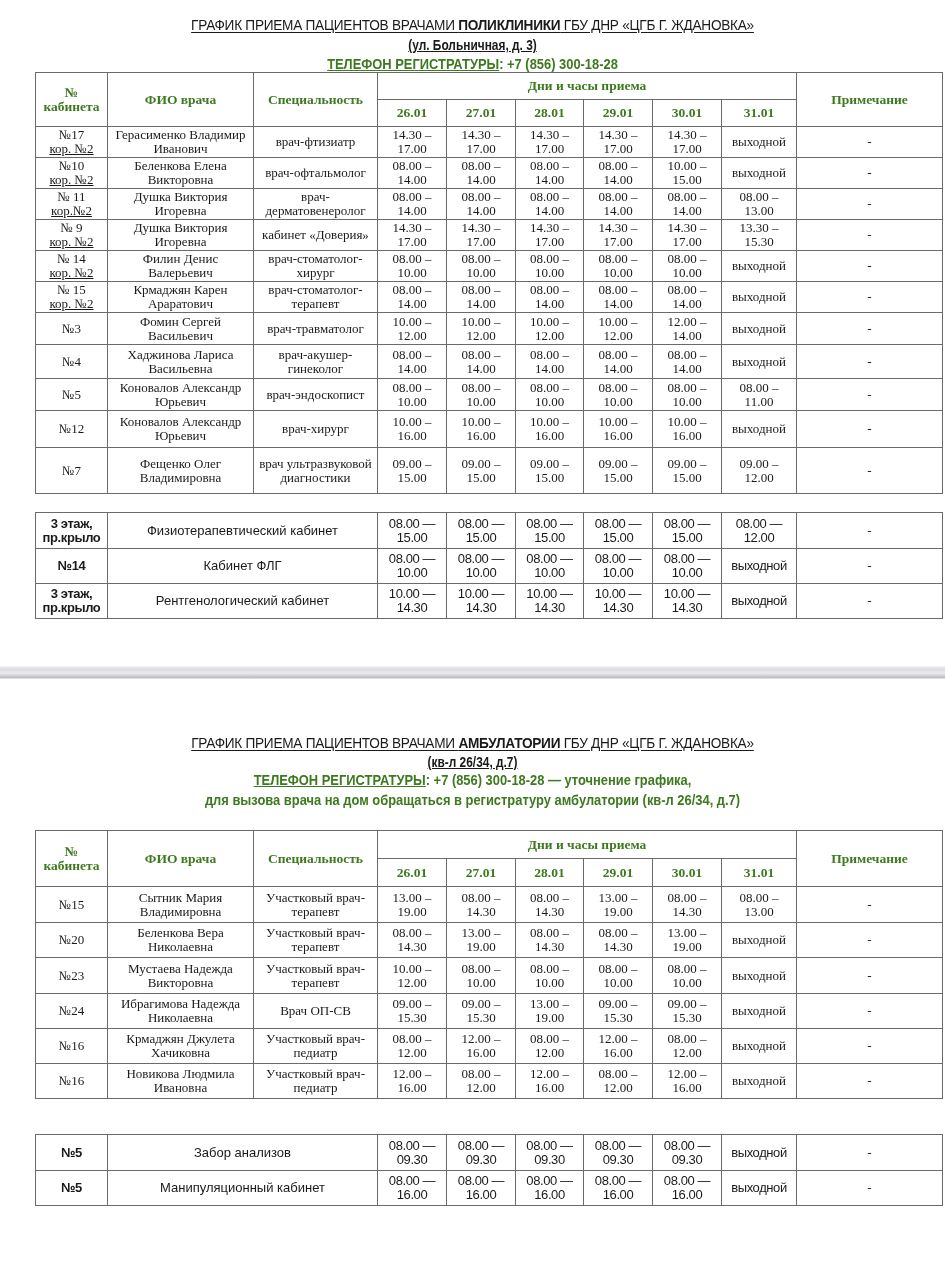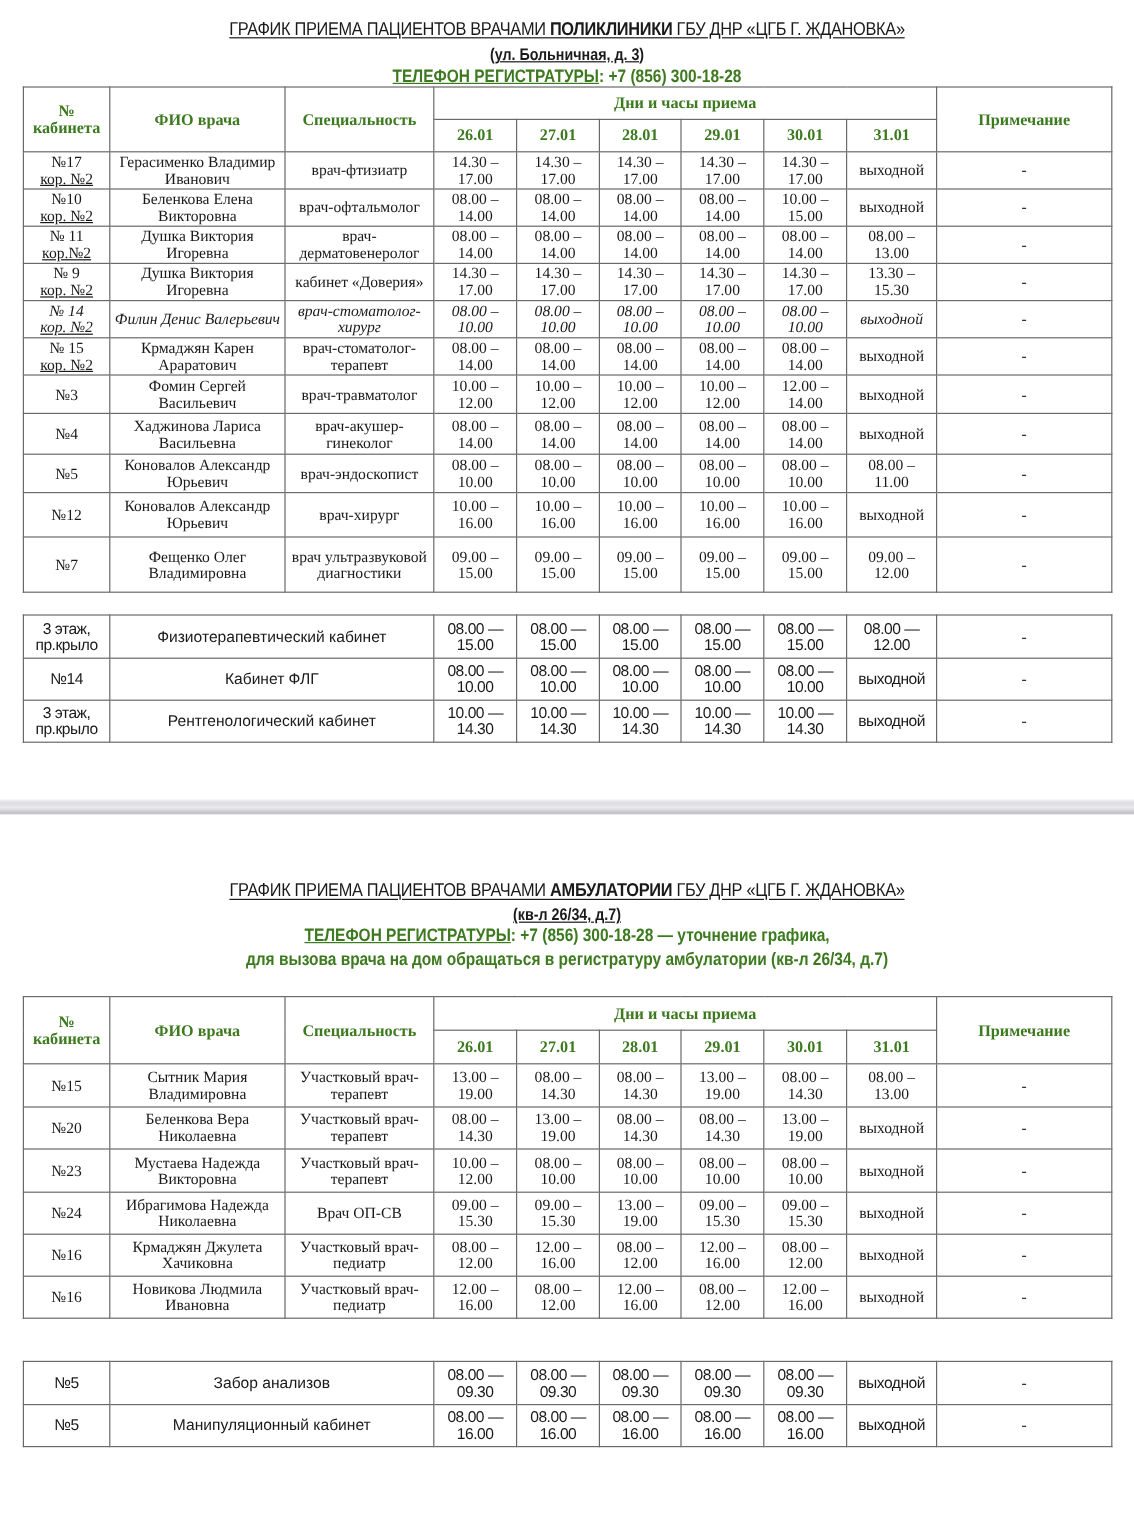--- a/index.html
+++ b/index.html
@@ -28,40 +28,40 @@
     font-size: 15px; color: #3d7a1f; transform: scaleX(0.86);
   }
   .phone .u { text-decoration: underline; }
   .note-line {
     position: absolute; left: 0; width: 945px; text-align: center;
     font-family: "Liberation Sans", sans-serif; font-weight: bold;
     font-size: 15px; color: #3d7a1f; transform: scaleX(0.86);
   }
 
   table.sched {
-    position: absolute; left: 19px; border-collapse: collapse;
+    position: absolute; left: 35px; border-collapse: collapse;
     table-layout: fixed; width: 907px;
   }
   table.sched td, table.sched th {
     border: 1.5px solid #6a6a6a; text-align: center; vertical-align: middle;
     padding: 0 2px; font-size: 13px; line-height: 14px; font-weight: normal;
     overflow: hidden;
   }
   table.sched th {
     color: #3d7a1f; font-weight: bold; font-size: 13.5px;
   }
   td.room { font-weight: bold; font-size: 13.5px; }
   td.room .sub { display: block; font-weight: normal; text-decoration: underline; font-size: 13px; }
   td.off { font-size: 12px; }
   td.name-left {
     text-align: center; font-family: "Liberation Sans", sans-serif;
     font-size: 12.5px; transform-origin: left;
   }
   td.cond { font-family: "Liberation Sans", sans-serif; font-size: 12.5px; letter-spacing: -0.4px; }
-  td.room.cond { font-weight: normal; font-family: "Liberation Sans", sans-serif; }
+  td.room.cond { font-weight: bold; font-family: "Liberation Sans", sans-serif; }
 
   .separator {
     position: absolute; left: 0; top: 666px; width: 945px; height: 13px;
     background: linear-gradient(#f4f4f6, #dcdce0 25%, #e9e9ee 55%, #bdbdc4 90%, #f1f1f3);
   }
 </style>
 </head>
 <body>
 
 <div class="section">
@@ -144,21 +144,21 @@
         <td>Душка Виктория Игоревна</td>
         <td>кабинет «Доверия»</td>
         <td>14.30 – 17.00</td>
         <td>14.30 – 17.00</td>
         <td>14.30 – 17.00</td>
         <td>14.30 – 17.00</td>
         <td>14.30 – 17.00</td>
         <td>13.30 – 15.30</td>
         <td>-</td>
       </tr>
-      <tr style="height: 31px; font-style: italic;">
+      <tr style="height: 31px;">
         <td class="room"><span>№ 14</span><span class="sub">кор. №2</span></td>
         <td>Филин Денис Валерьевич</td>
         <td>врач-стоматолог-хирург</td>
         <td>08.00 – 10.00</td>
         <td>08.00 – 10.00</td>
         <td>08.00 – 10.00</td>
         <td>08.00 – 10.00</td>
         <td>08.00 – 10.00</td>
         <td class="off">выходной</td>
         <td>-</td>

